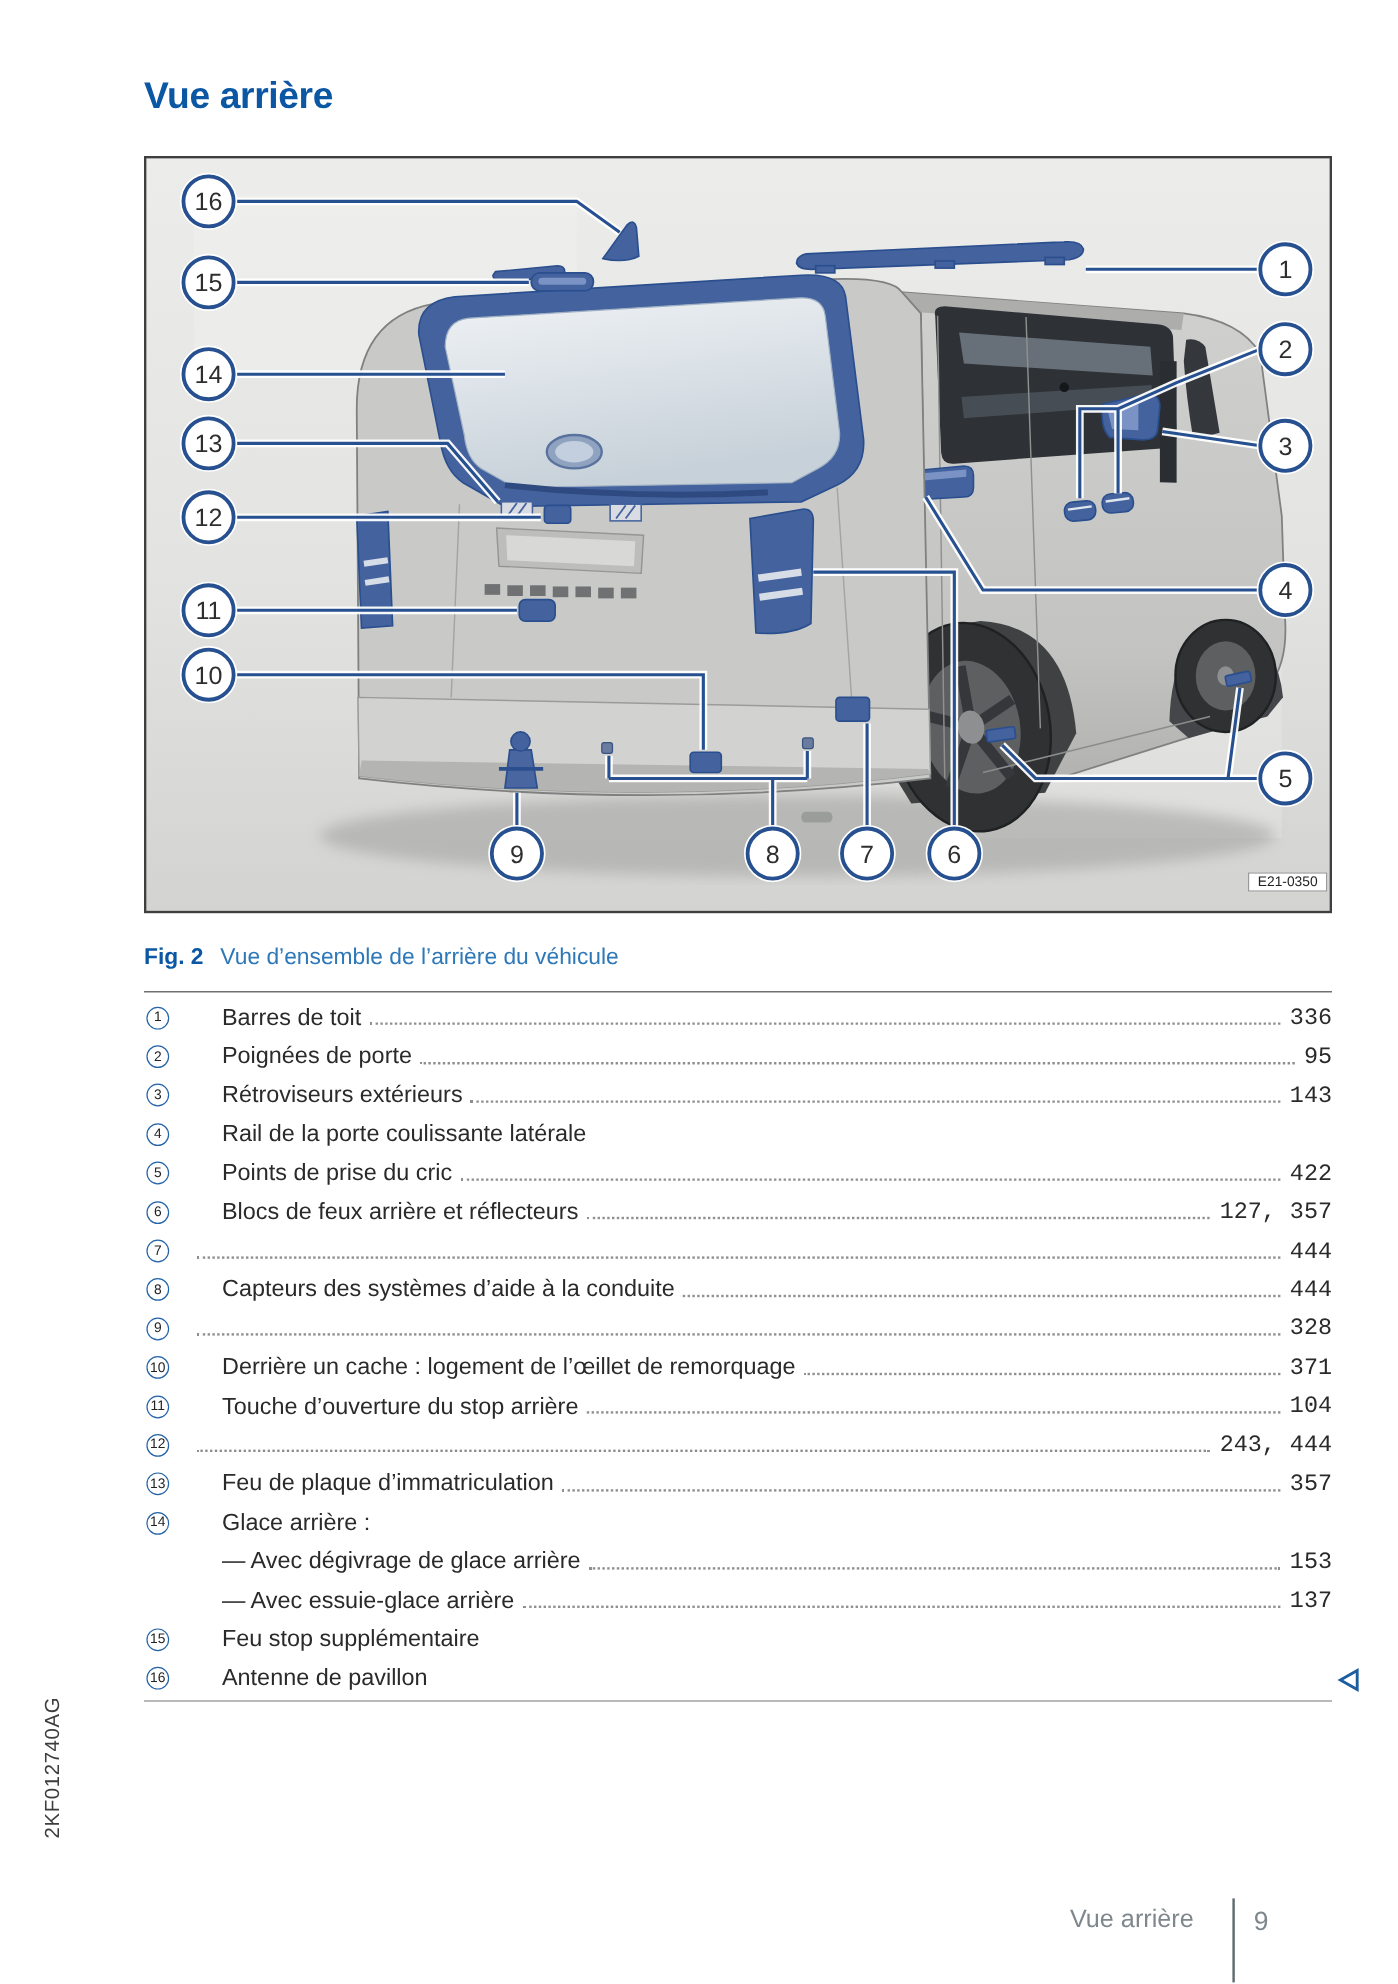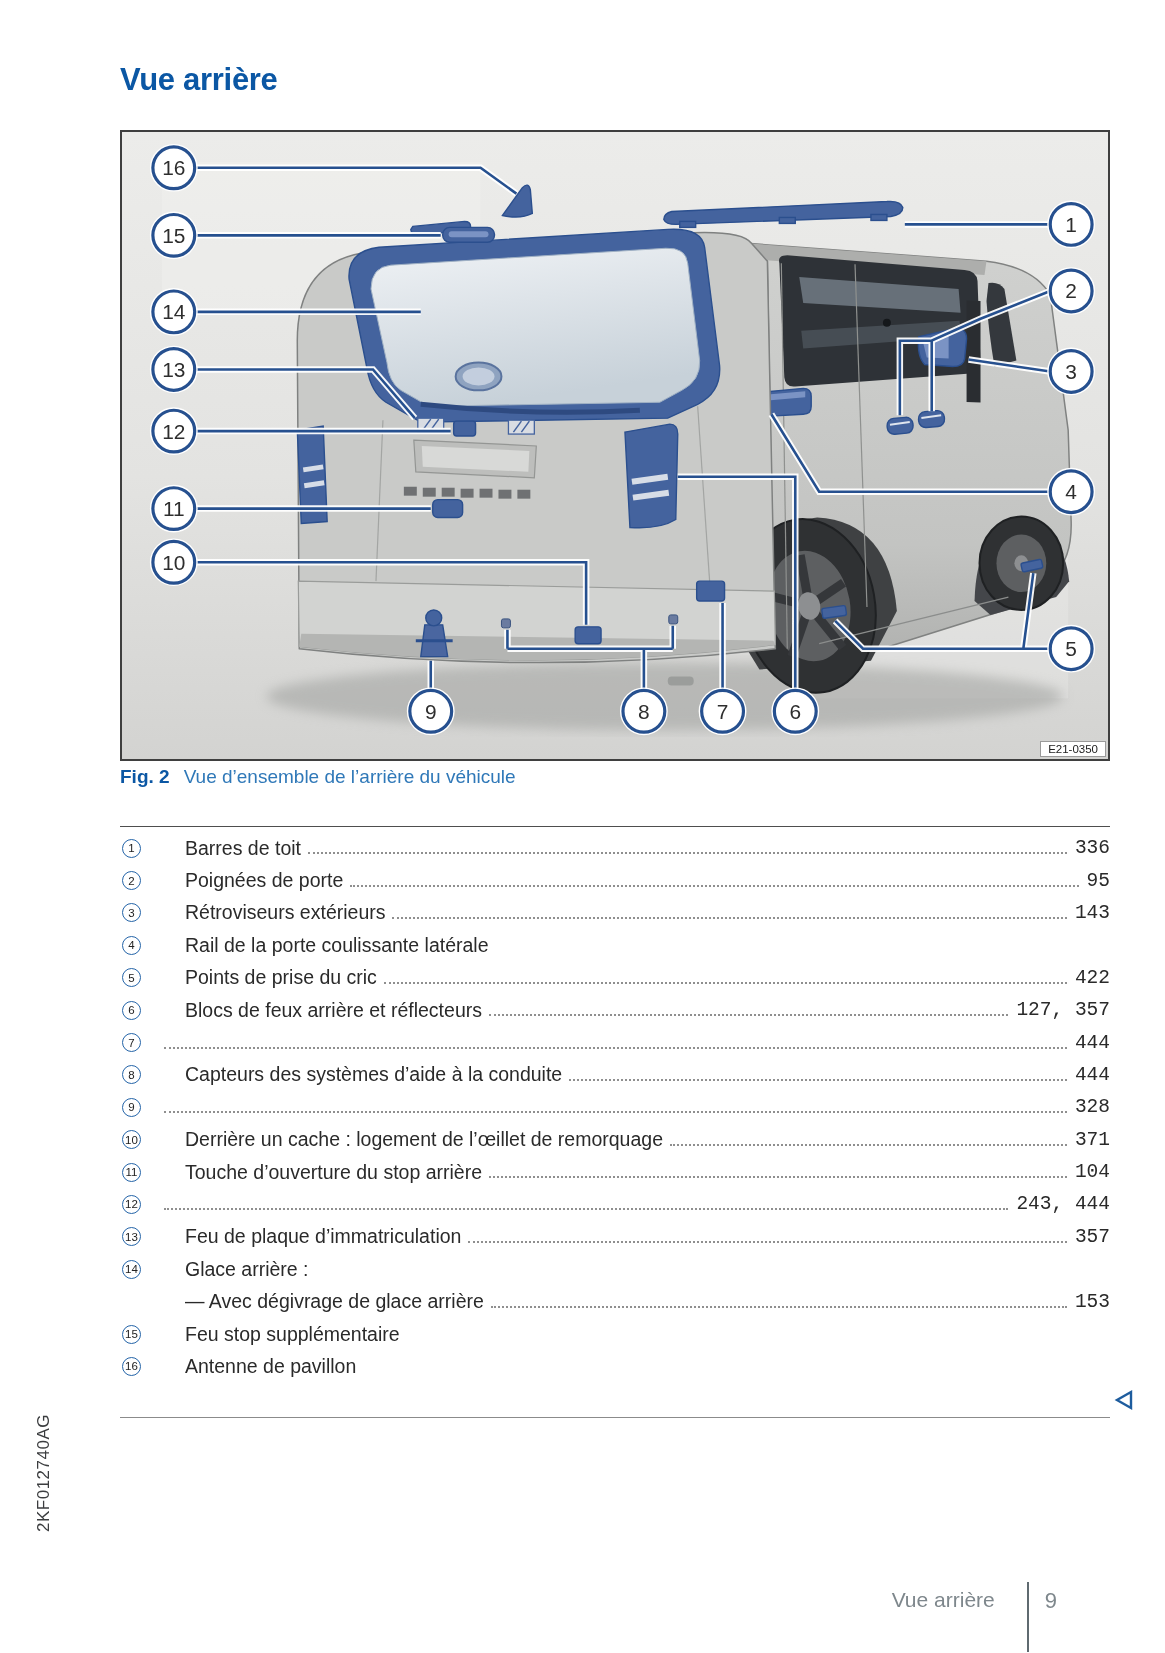--- a/index.html
+++ b/index.html
@@ -11,24 +11,24 @@
   .page-title {
     position:absolute; left:120px; top:62px;
     font-size:31px; font-weight:800; letter-spacing:-0.3px; color:#0b57a4;
   }
   .figure-frame {
     position:absolute; left:120px; top:130px; width:990px; height:631px;
     border:2px solid #3f3f3f; background:linear-gradient(180deg,#ececea 0%,#e3e3e1 55%,#d3d3d1 100%);
   }
   .figure-frame svg { display:block; width:100%; height:100%; }
   .img-code {
-    position:absolute; right:2px; bottom:2px; background:#ffffff;
+    position:absolute; right:2px; bottom:16px; background:#ffffff;
     border:1px solid #9a9a9a; font-size:11.5px; padding:1px 7px; color:#222;
   }
-  .fig-caption { position:absolute; left:120px; top:766px; font-size:19px; }
+  .fig-caption { position:absolute; left:120px; top:787px; font-size:19px; }
   .fig-caption .fig-label { color:#0b57a4; font-weight:800; margin-right:14px; }
   .fig-caption .fig-text  { color:#2f78b8; }
 
   .toc {
     position:absolute; left:120px; top:826px; width:990px;
     border-top:1.5px solid #4e4e4e; padding-top:5px;
   }
   .toc-row { height:32.4px; display:flex; align-items:center; font-size:19.5px; }
   .badge {
     width:19px; height:19px; border-radius:50%; border:1.8px solid #2464a8;
@@ -400,20 +400,26 @@
       <span class="lbl">Glace arrière :</span>
       <span class="dots"></span>
       <span class="pg"></span>
     </div>
   <div class="toc-row sub">
       <span class="badge"></span>
       <span class="lbl">— Avec dégivrage de glace arrière</span>
       <span class="dots"></span>
       <span class="pg">153</span>
     </div>
+  <div class="toc-row sub">
+      <span class="badge"></span>
+      <span class="lbl">— Avec essuie-glace arrière</span>
+      <span class="dots"></span>
+      <span class="pg">137</span>
+    </div>
   <div class="toc-row nodots">
       <span class="badge">15</span>
       <span class="lbl">Feu stop supplémentaire</span>
       <span class="dots"></span>
       <span class="pg"></span>
     </div>
   <div class="toc-row nodots">
       <span class="badge">16</span>
       <span class="lbl">Antenne de pavillon</span>
       <span class="dots"></span>

